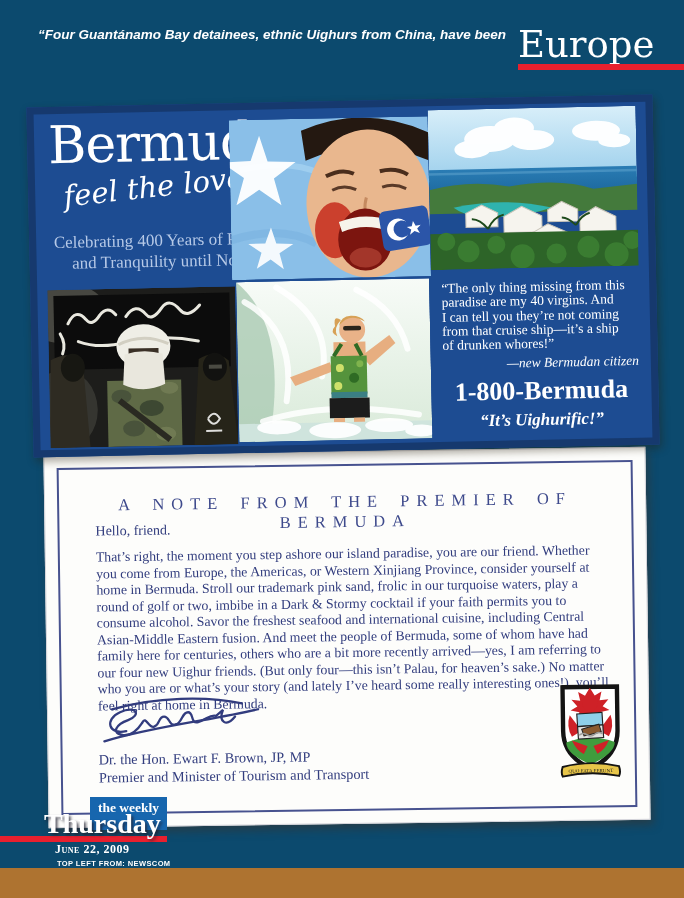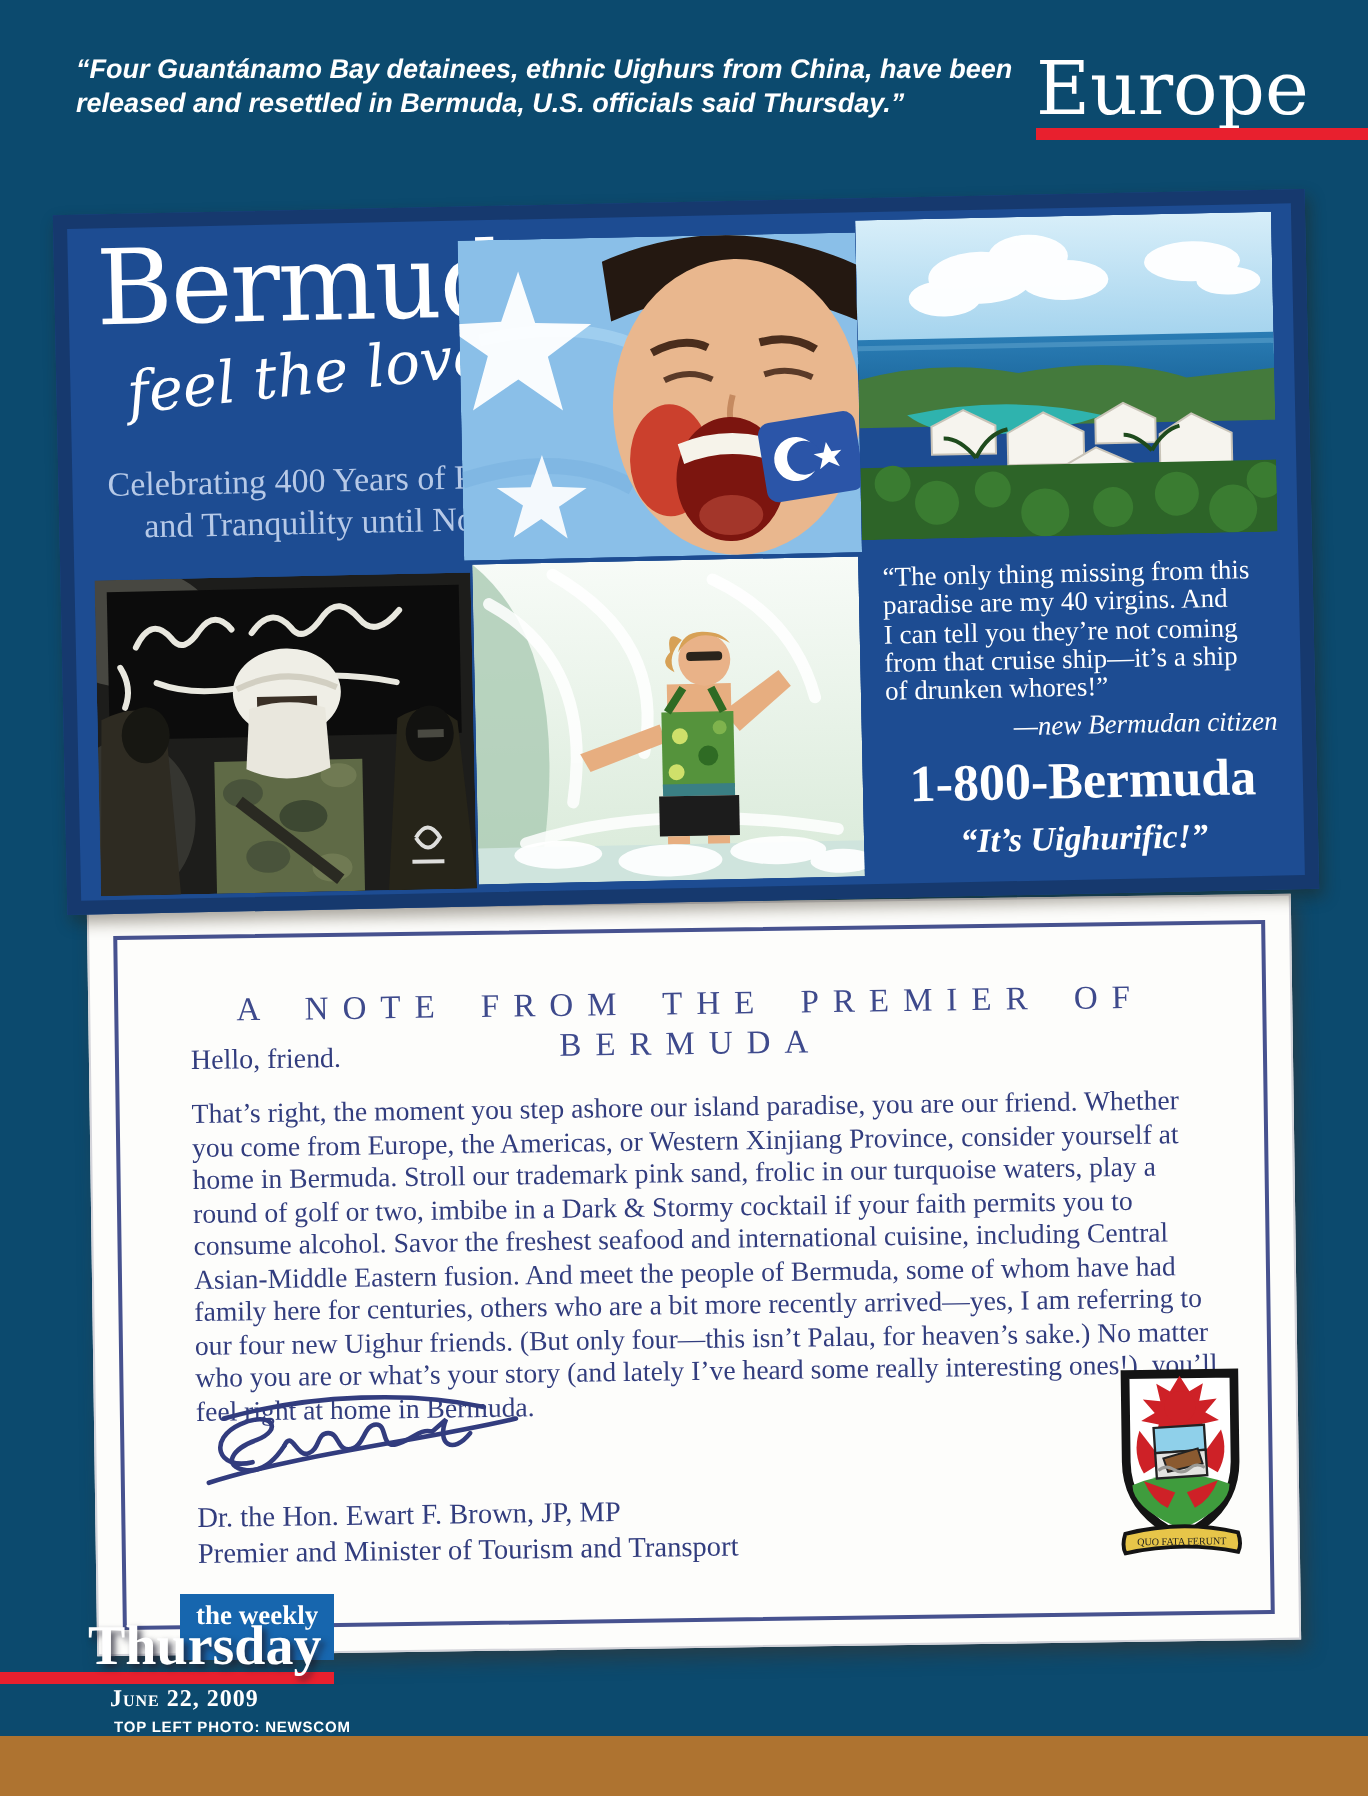--- a/index.html
+++ b/index.html
@@ -73,21 +73,20 @@
      font-family:"Liberation Sans",sans-serif;font-weight:bold;font-size:7.5px;
      letter-spacing:.4px;z-index:4;}
 </style>
 </head>
 <body>
 
 <div class="page">
 
   <div class="masthead-quote">
     <div>“Four Guantánamo Bay detainees, ethnic Uighurs from China, have been</div>
-    <div>released and resettled in Bermuda, U.S. officials said Thursday.”</div>
   </div>
   <div class="parody-label">Europe</div>
   <div class="parody-bar"></div>
 
   <div class="postcard">
     <div class="pc-inner">
 
       <div class="pc-title">Bermuda</div>
       <div class="pc-tagline">feel the love</div>
       <div class="pc-subtitle">
@@ -307,15 +306,15 @@
       </g>
       <path d="M6,87 Q35,80 64,87 Q66,93 64,97 Q35,91 6,97 Q4,93 6,87 Z" fill="#e7c549" stroke="#141414" stroke-width="2"></path>
       <text x="35" y="93" text-anchor="middle" font-size="5.2" font-family="Liberation Serif, serif" fill="#1c1c1c">QUO FATA FERUNT</text>
     </svg>
   </div>
 
   <div class="logo-box">the weekly</div>
   <div class="logo-standard">Thursday</div>
   <div class="footer-red-bar"></div>
   <div class="footer-date">June 22, 2009</div>
-  <div class="footer-credit">TOP LEFT PHOTO: NEWSCOM</div>
+  <div class="footer-credit">TOP LEFT FROM: NEWSCOM</div>
 
 </div>
 
 </body></html>

